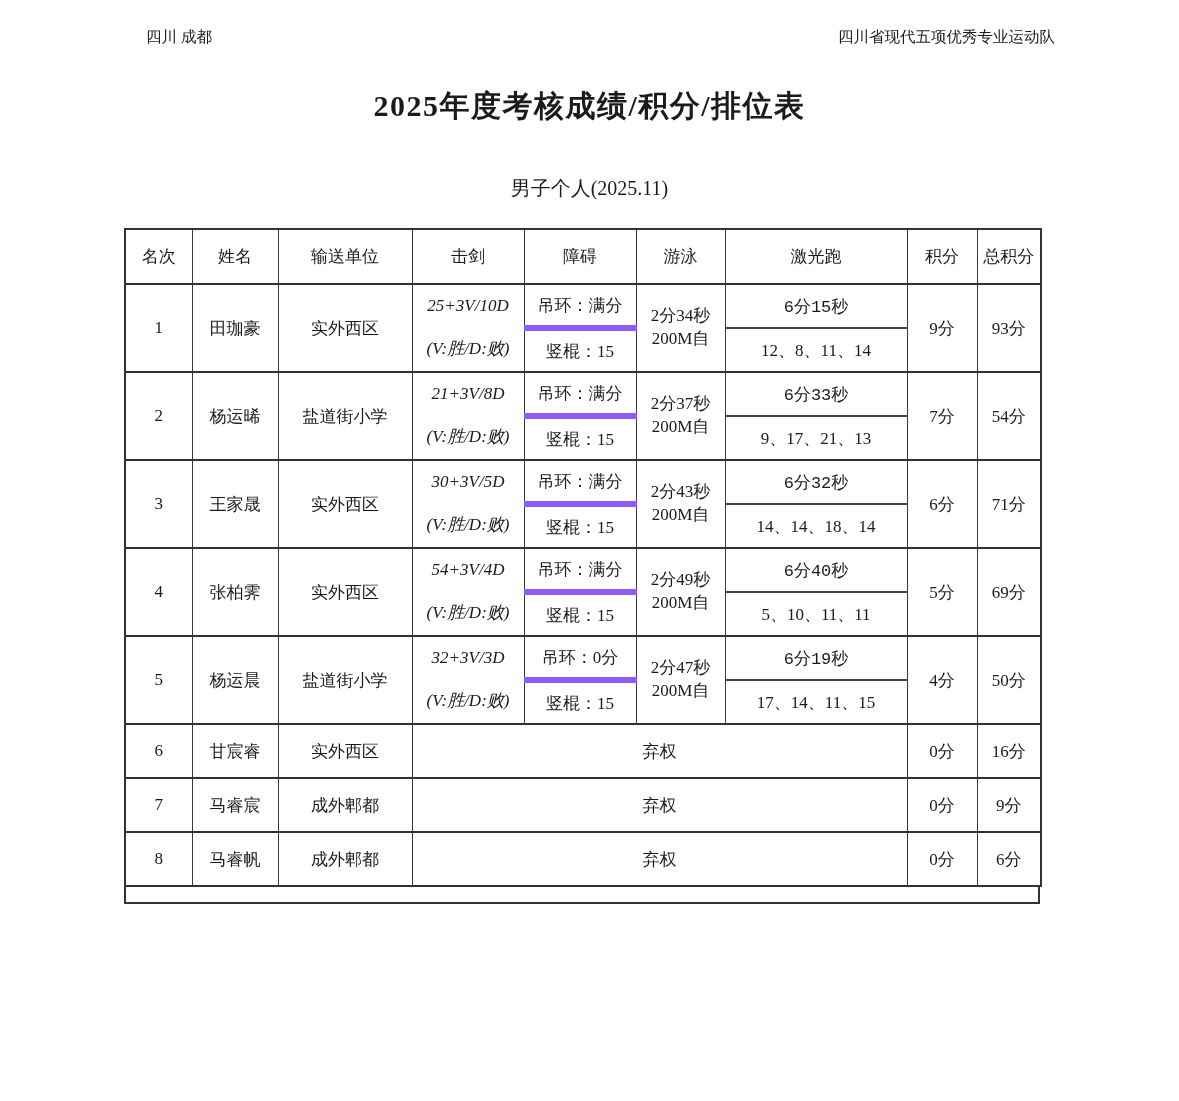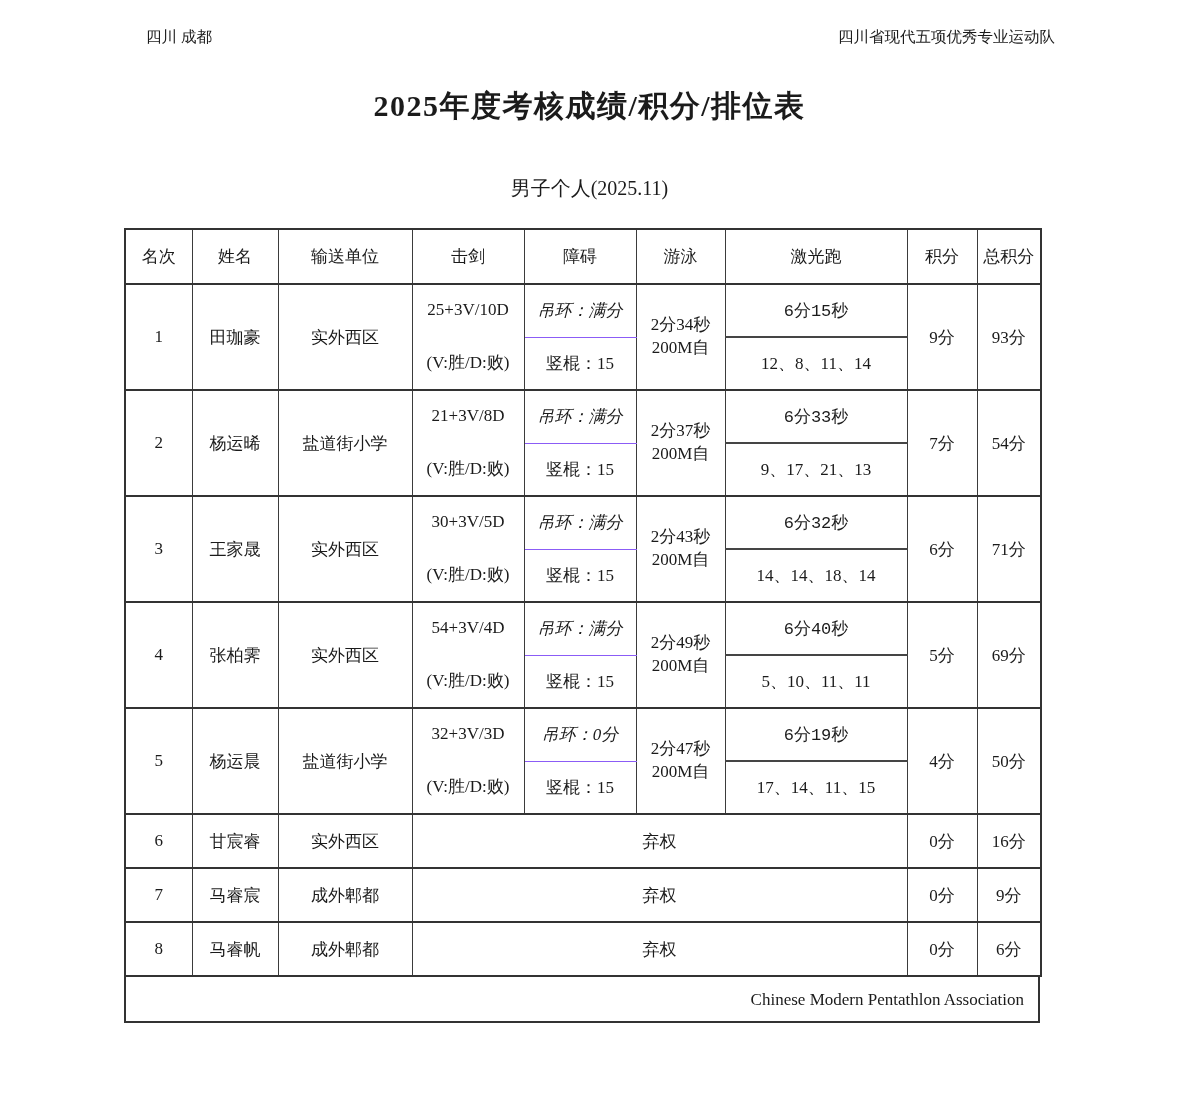--- a/index.html
+++ b/index.html
@@ -31,25 +31,25 @@
   th,td{
     border:1px solid #3b3b3b;
     text-align:center; vertical-align:middle;
     font-size:17px; font-weight:normal; padding:0;
     overflow:hidden;
   }
   thead tr{ height:55px; border-bottom:2px solid #333333; }
   tr.sub{ height:44px; }
   tr.block-top{ border-top:2px solid #333333; }
   tr.forfeit{ height:54px; border-top:2px solid #333333; }
-  td.ob-top{ border-bottom:1px solid #8b5cf6;font-style:italic; }
+  td.ob-top{ border-bottom:6px solid #8b5cf6; }
   td.laser-top{ border-bottom:2px solid #454545;font-family:Liberation Mono, monospace; }
   .split2{
-    height:104px; display:flex; flex-direction:column;
-    justify-content:space-around; align-items:center;
+    height:84px; display:flex; flex-direction:column;
+    justify-content:space-around; align-items:center;font-style:italic;
   }
   .stack2{ line-height:1.35; }
   .notes{
     border:2px solid #333333; border-top:none;
     padding:7px 8px 8px 9px;
     font-size:17.5px; line-height:1.92; text-align:justify;
   }
   .assoc{
     text-align:right; font-size:17px; line-height:1.6;
     padding:2px 6px 0 0;
@@ -248,15 +248,14 @@
       <td>成外郫都</td>
       <td colspan="4">弃权</td>
       <td>0分</td>
       <td>6分</td>
     </tr>
 
   </tbody>
 </table>
 
 <div class="notes">
-  <div class="assoc">Chinese Modern Pentathlon Association</div>
 </div>
 </div>
 
 </body></html>

